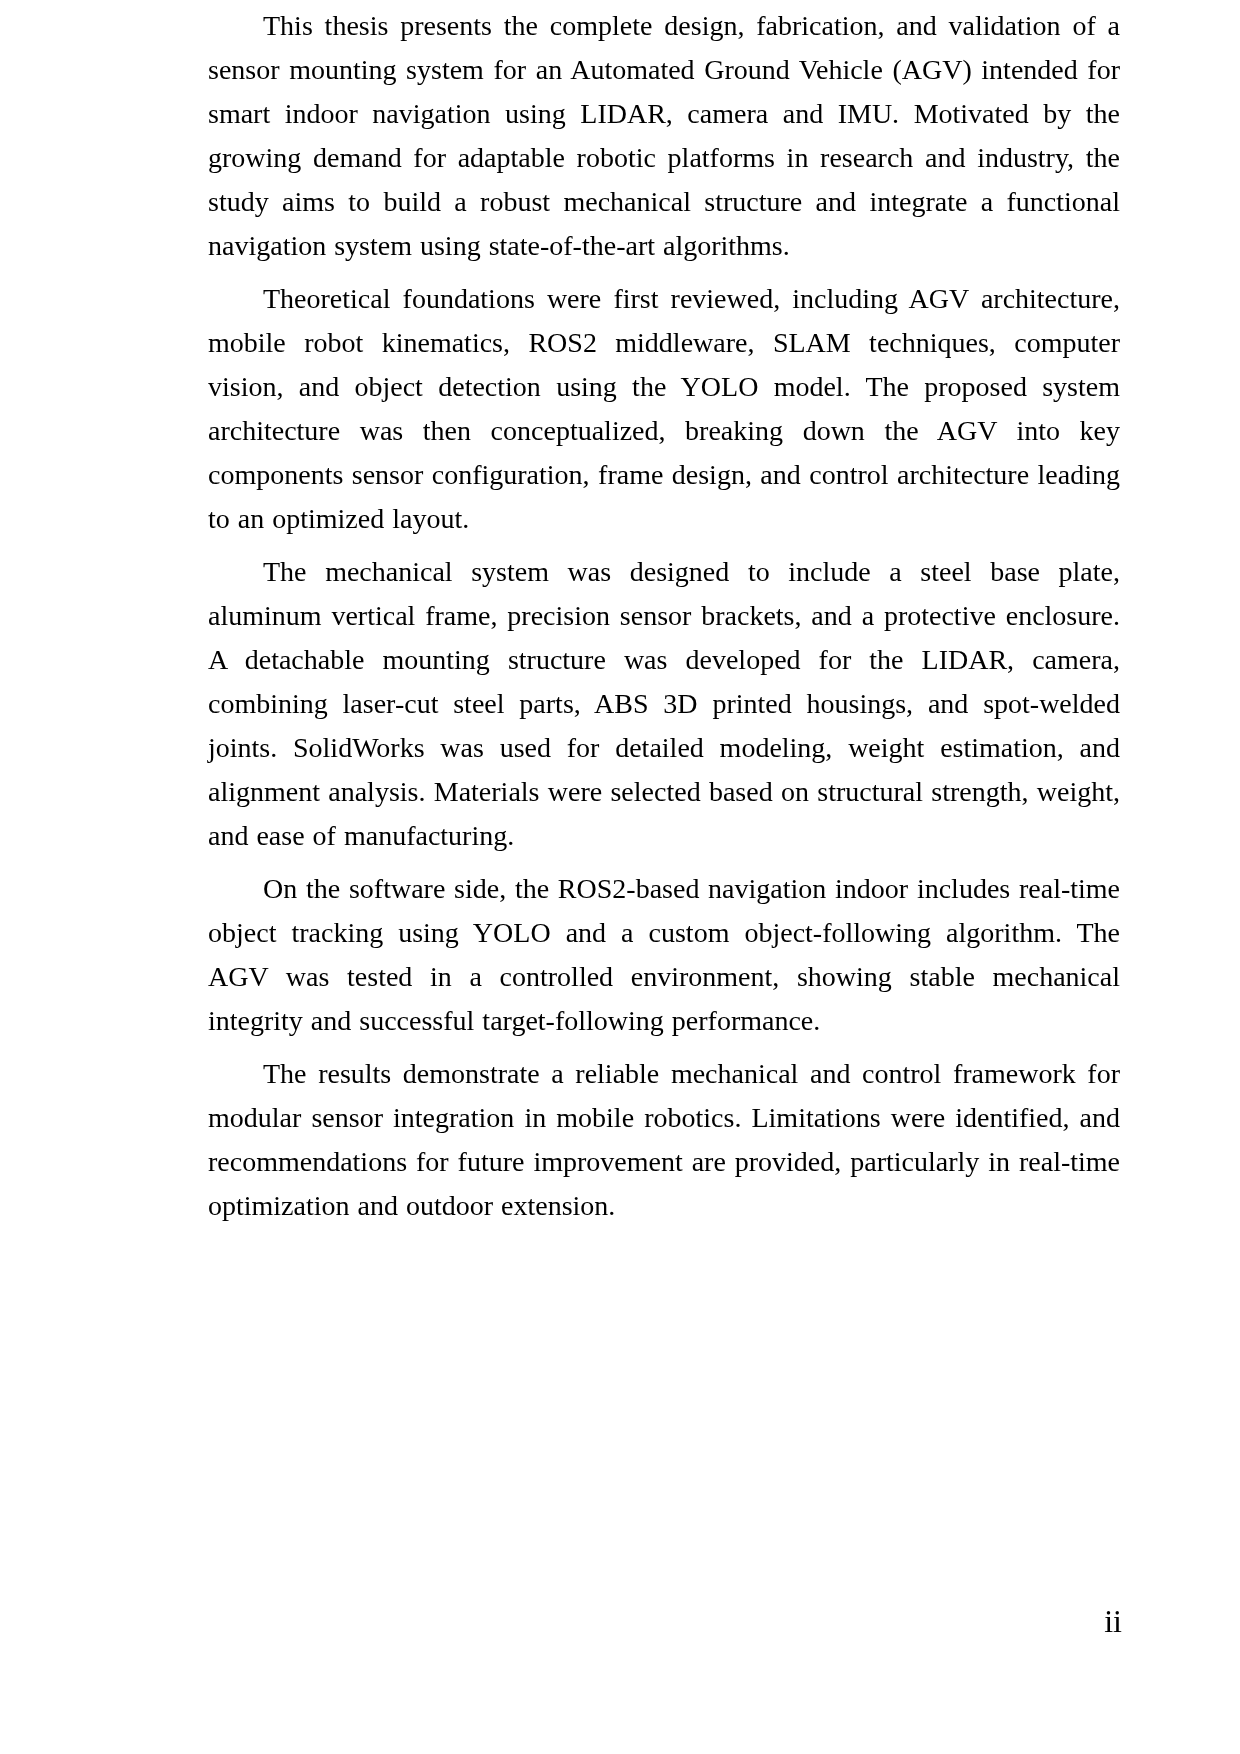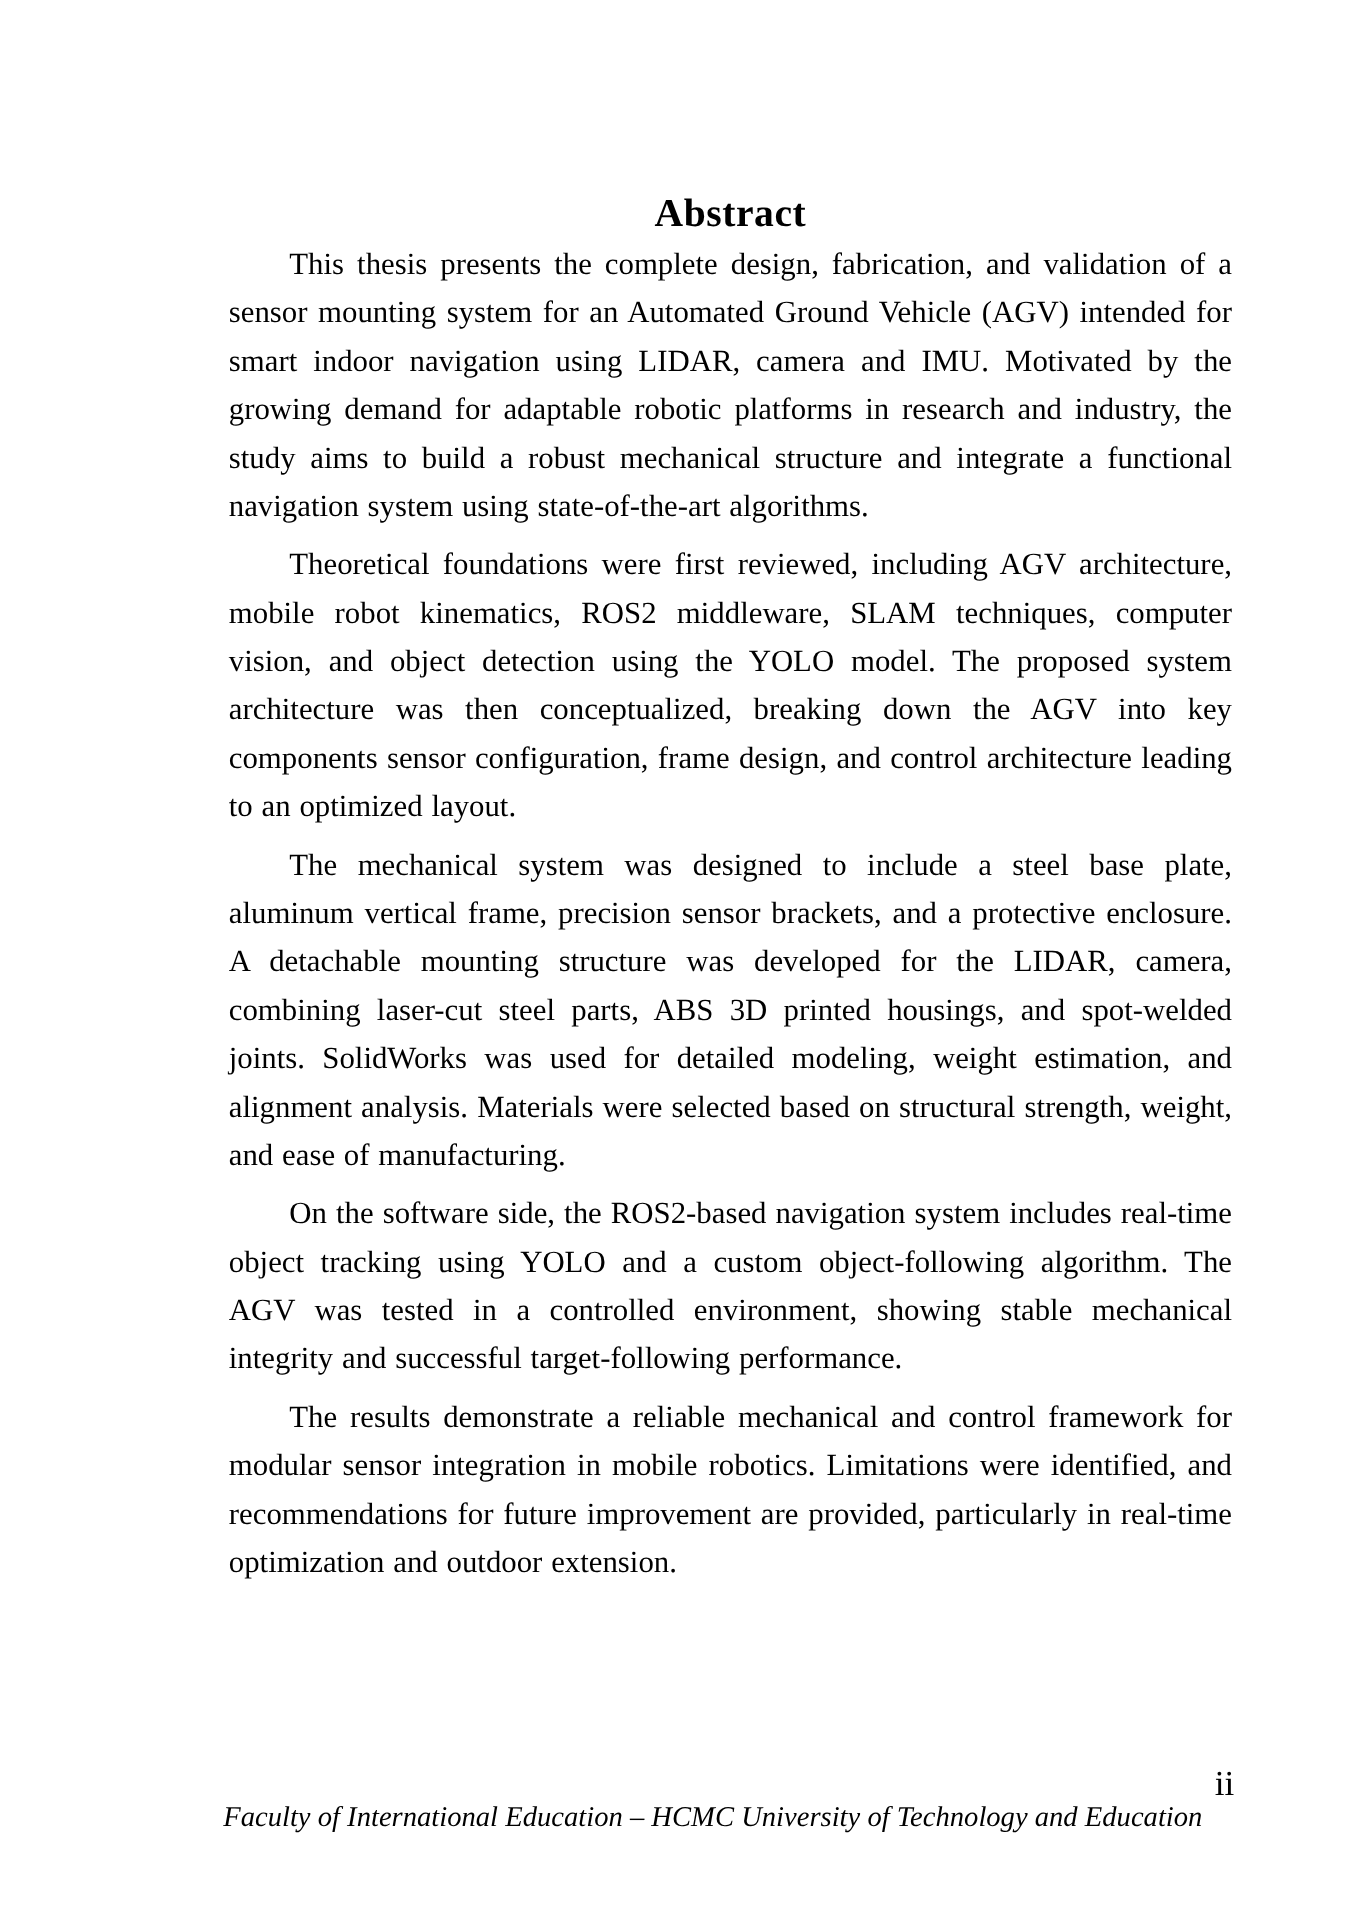--- a/index.html
+++ b/index.html
@@ -59,24 +59,22 @@
     font-style: italic;
     text-align: center;
     white-space: nowrap;
   }
 </style>
 </head>
 <body>
 
 <div class="page">
   <div class="content">
-    <h1 class="doc-title">Abstract</h1>
     <p class="para first">This thesis presents the complete design, fabrication, and validation of a sensor mounting system for an Automated Ground Vehicle (AGV) intended for smart indoor navigation using LIDAR, camera and IMU. Motivated by the growing demand for adaptable robotic platforms in research and industry, the study aims to build a robust mechanical structure and integrate a functional navigation system using state-of-the-art algorithms.</p>
     <p class="para">Theoretical foundations were first reviewed, including AGV architecture, mobile robot kinematics, ROS2 middleware, SLAM techniques, computer vision, and object detection using the YOLO model. The proposed system architecture was then conceptualized, breaking down the AGV into key components sensor configuration, frame design, and control architecture leading to an optimized layout.</p>
     <p class="para">The mechanical system was designed to include a steel base plate, aluminum vertical frame, precision sensor brackets, and a protective enclosure. A detachable mounting structure was developed for the LIDAR, camera, combining laser-cut steel parts, ABS 3D printed housings, and spot-welded joints. SolidWorks was used for detailed modeling, weight estimation, and alignment analysis. Materials were selected based on structural strength, weight, and ease of manufacturing.</p>
-    <p class="para">On the software side, the ROS2-based navigation system includes real-time object tracking using YOLO and a custom object-following algorithm. The AGV was tested in a controlled environment, showing stable mechanical integrity and successful target-following performance.</p>
+    <p class="para">On the software side, the ROS2-based navigation indoor includes real-time object tracking using YOLO and a custom object-following algorithm. The AGV was tested in a controlled environment, showing stable mechanical integrity and successful target-following performance.</p>
     <p class="para">The results demonstrate a reliable mechanical and control framework for modular sensor integration in mobile robotics. Limitations were identified, and recommendations for future improvement are provided, particularly in real-time optimization and outdoor extension.</p>
   </div>
 
   <div class="page-number">ii</div>
 
-  <div class="footer-line">Faculty of International Education – HCMC University of Technology and Education</div>
 </div>
 
 </body></html>

